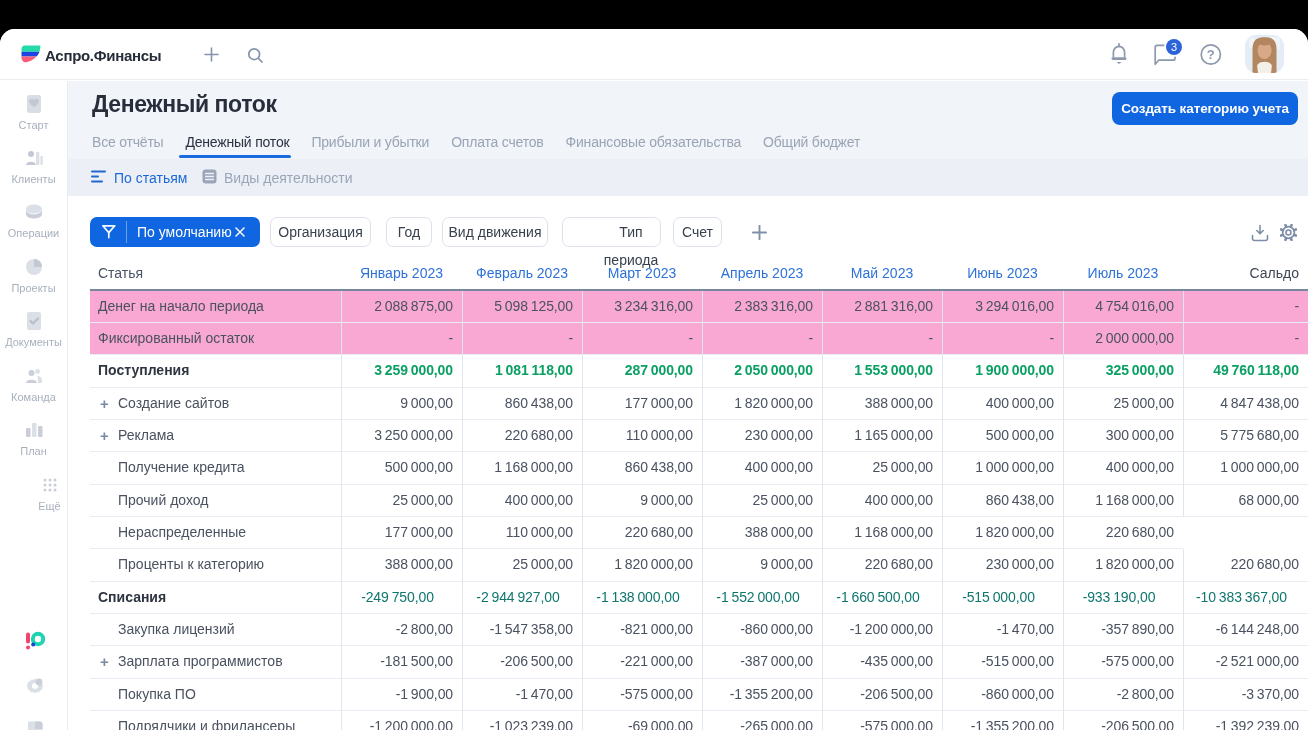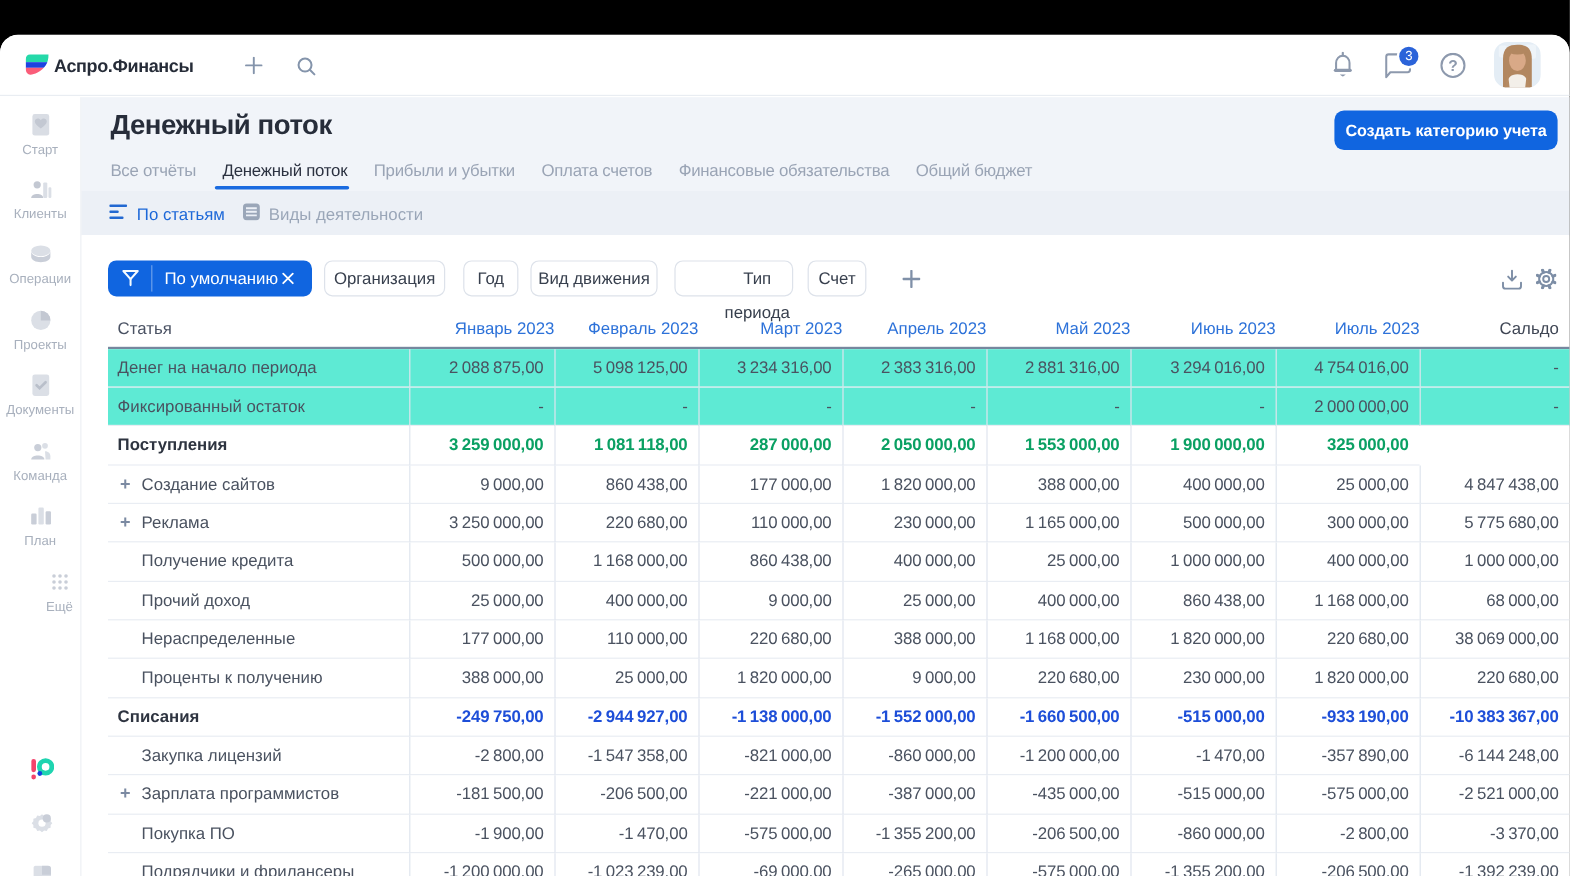--- a/index.html
+++ b/index.html
@@ -32,32 +32,32 @@
 .fblue{position:absolute;left:90px;top:188px;width:170px;height:30px;background:#1065e0;border-radius:7px;color:#fff;font-size:14px;}
 .fblue .txt{position:absolute;left:47px;top:7px;}
 
 .fblue .div{position:absolute;left:36px;top:4px;width:1px;height:22px;background:rgba(255,255,255,.38);}
 .chip{position:absolute;top:188px;height:30px;border:1px solid #dde2ea;border-radius:7px;background:#fff;color:#38404e;font-size:14px;text-align:center;line-height:28px;}
 .plusbtn{position:absolute;top:193px;color:#7f90a8;}
 
 .tbl{position:absolute;left:90px;top:228.5px;width:1218px;}
 .thead{display:grid;grid-template-columns:251px 121px 120px 120px 120px 120px 121px 120px 125px;height:33px;border-bottom:2px solid #76879e;font-size:14px;}
 .thead .hn{color:#4a5263;padding-left:8px;line-height:31px;}
-.thead .hm{color:#2d72d9;text-align:right;line-height:31px;}
+.thead .hm{color:#2d72d9;text-align:center;line-height:31px;}
 .thead .hs{color:#3f4654;text-align:right;padding-right:9px;line-height:31px;}
 .trow{display:grid;grid-template-columns:251px 121px 120px 120px 120px 120px 121px 120px 125px;height:32.36px;font-size:14px;background:#fff;}
-.rgrey{background:#5eead4;}
+.rgrey{background:#f9a8d4;}
 .trow>div{border-bottom:1px solid #e9edf3;line-height:31.4px;white-space:nowrap;overflow:hidden;}
 .cn{color:#4a5260;padding-left:8px;position:relative;}
 .cn.child{padding-left:28px;}
 .cn.bold{font-weight:700;color:#2e3440;}
 .plus{position:absolute;left:10px;top:0;color:#7b8aa2;font-size:15px;font-weight:700;}
 .cv{color:#4a5260;text-align:right;padding-right:9px;word-spacing:-.9px;letter-spacing:-.1px;border-left:1px solid #dfe5ee;}
 .cv.green{color:#0aa063;font-weight:700;}
-.cv.red{color:#1d4ed8;font-weight:700;}
+.cv.red{color:#0f766e;font-weight:400;text-align:center;}
 svg{display:block;}
 </style>
 </head>
 <body>
 <div class="app">
 
 <div class="topbar"></div>
 <svg class="abs" style="left:21px;top:16px" width="20" height="18" viewBox="0 0 20 18">
  <defs>
         <clipPath id="shield">
@@ -273,20 +273,21 @@
       </div>
 <div class="trow">
         <div class="cn bold">Поступления</div>
         <div class="cv green">3 259 000,00</div>
         <div class="cv green">1 081 118,00</div>
         <div class="cv green">287 000,00</div>
         <div class="cv green">2 050 000,00</div>
         <div class="cv green">1 553 000,00</div>
         <div class="cv green">1 900 000,00</div>
         <div class="cv green">325 000,00</div>
+        <div class="cv green">49 760 118,00</div>
       </div>
 <div class="trow">
         <div class="cn child"><span class="plus">+</span>Создание сайтов</div>
         <div class="cv">9 000,00</div>
         <div class="cv">860 438,00</div>
         <div class="cv">177 000,00</div>
         <div class="cv">1 820 000,00</div>
         <div class="cv">388 000,00</div>
         <div class="cv">400 000,00</div>
         <div class="cv">25 000,00</div>
@@ -327,24 +328,23 @@
       </div>
 <div class="trow">
         <div class="cn child">Нераспределенные</div>
         <div class="cv">177 000,00</div>
         <div class="cv">110 000,00</div>
         <div class="cv">220 680,00</div>
         <div class="cv">388 000,00</div>
         <div class="cv">1 168 000,00</div>
         <div class="cv">1 820 000,00</div>
         <div class="cv">220 680,00</div>
-        <div class="cv">38 069 000,00</div>
-      </div>
-<div class="trow">
-        <div class="cn child">Проценты к получению</div>
+      </div>
+<div class="trow">
+        <div class="cn child">Проценты к категорию</div>
         <div class="cv">388 000,00</div>
         <div class="cv">25 000,00</div>
         <div class="cv">1 820 000,00</div>
         <div class="cv">9 000,00</div>
         <div class="cv">220 680,00</div>
         <div class="cv">230 000,00</div>
         <div class="cv">1 820 000,00</div>
         <div class="cv">220 680,00</div>
       </div>
 <div class="trow">

